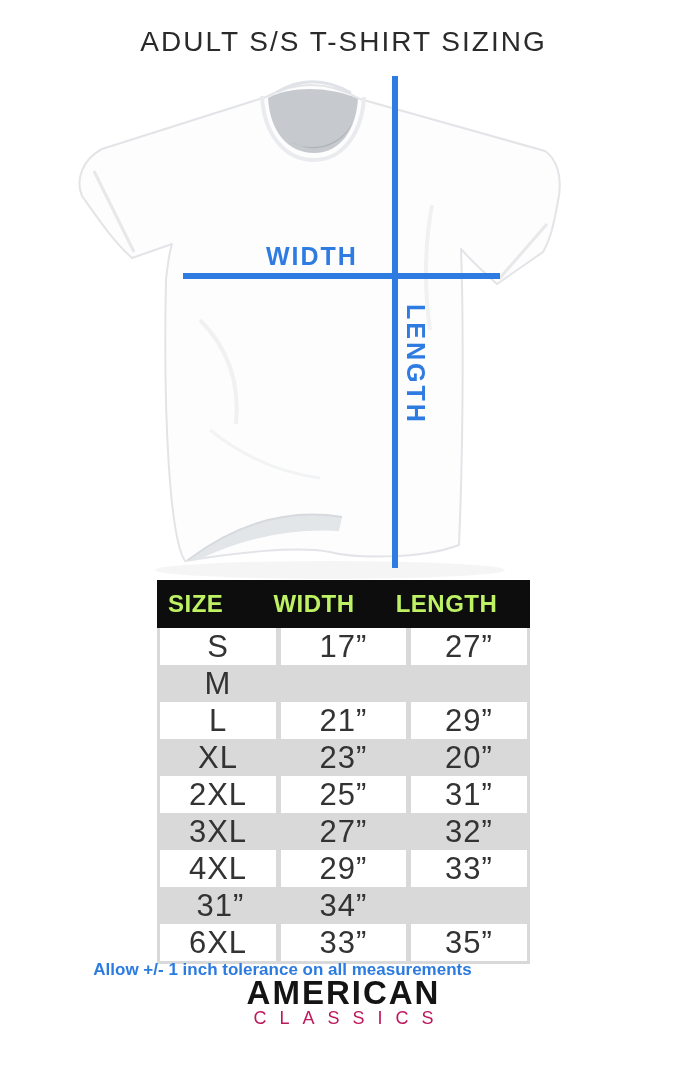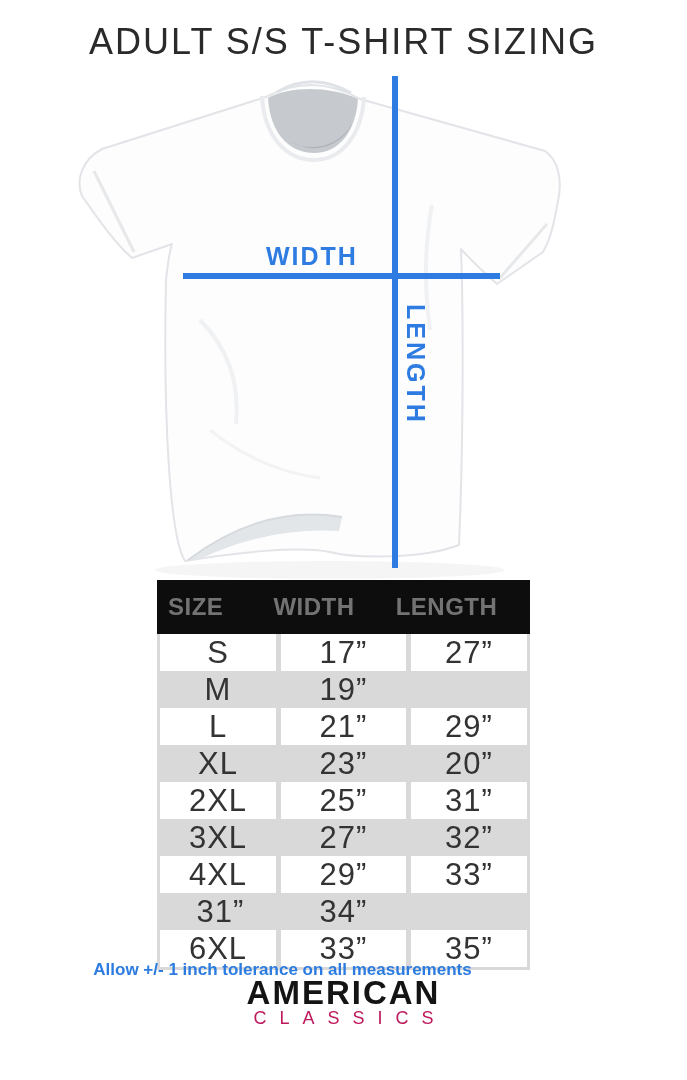--- a/index.html
+++ b/index.html
@@ -3,39 +3,39 @@
 <meta charset="utf-8">
 <style>
   html,body{margin:0;padding:0;background:#ffffff;}
   #page{
     position:relative;width:687px;height:1080px;overflow:hidden;
     background:#ffffff;font-family:"Liberation Sans",sans-serif;
   }
   
   .main-title{
     position:absolute;left:0;top:19px;width:687px;height:46px;line-height:46px;
-    text-align:center;font-size:36px;font-weight:300;letter-spacing:2px;
+    text-align:center;font-size:28px;font-weight:300;letter-spacing:2px;
     color:#2a2a2a;white-space:nowrap;
   }
   
   .shirt-svg{position:absolute;left:0;top:0;}
   .measure-line{position:absolute;background:#2e7ce2;}
   #width-line{left:183px;top:273px;width:317px;height:6px;}
   #length-line{left:392px;top:76px;width:6px;height:492px;}
   .measure-label{
     position:absolute;color:#2e7ce2;font-weight:bold;font-size:25px;
     letter-spacing:2px;white-space:nowrap;
   }
   #width-label{left:266px;top:242px;}
   #length-label{left:401px;top:304px;writing-mode:vertical-rl;letter-spacing:3px;}
   
   .size-table{position:absolute;left:157px;top:580px;width:373px;}
   .t-header{
     display:grid;grid-template-columns:116px 130px 127px;
-    background:#0d0d0d;height:54px;color:#737373;font-weight:bold;font-size:24px;
+    background:#0d0d0d;height:48px;color:#bef264;font-weight:bold;font-size:24px;
     align-items:center;letter-spacing:0.5px;
   }
   .t-header .h-cell{text-align:center;}
   .t-header .h-size{text-align:left;padding-left:11px;}
   .t-header .h-width{transform:translateX(-24px);}
   .t-header .h-length{transform:translateX(-20px);}
   .t-body{
     border-left:3px solid #d9d9d9;border-right:3px solid #d9d9d9;
     border-bottom:3px solid #d9d9d9;box-sizing:border-box;
   }
@@ -120,21 +120,20 @@
       <div class="h-cell h-length">LENGTH</div>
     </div>
     <div class="t-body" id="table-body">
         <div class="t-row">
           <div class="t-cell c1">S</div>
           <div class="t-cell c2">17”</div>
           <div class="t-cell c3">27”</div>
         </div>
         <div class="t-row alt">
           <div class="t-cell c1">M</div>
-          <div class="t-cell c2">19”</div>
         </div>
         <div class="t-row">
           <div class="t-cell c1">L</div>
           <div class="t-cell c2">21”</div>
           <div class="t-cell c3">29”</div>
         </div>
         <div class="t-row alt">
           <div class="t-cell c1">XL</div>
           <div class="t-cell c2">23”</div>
           <div class="t-cell c3">20”</div>

